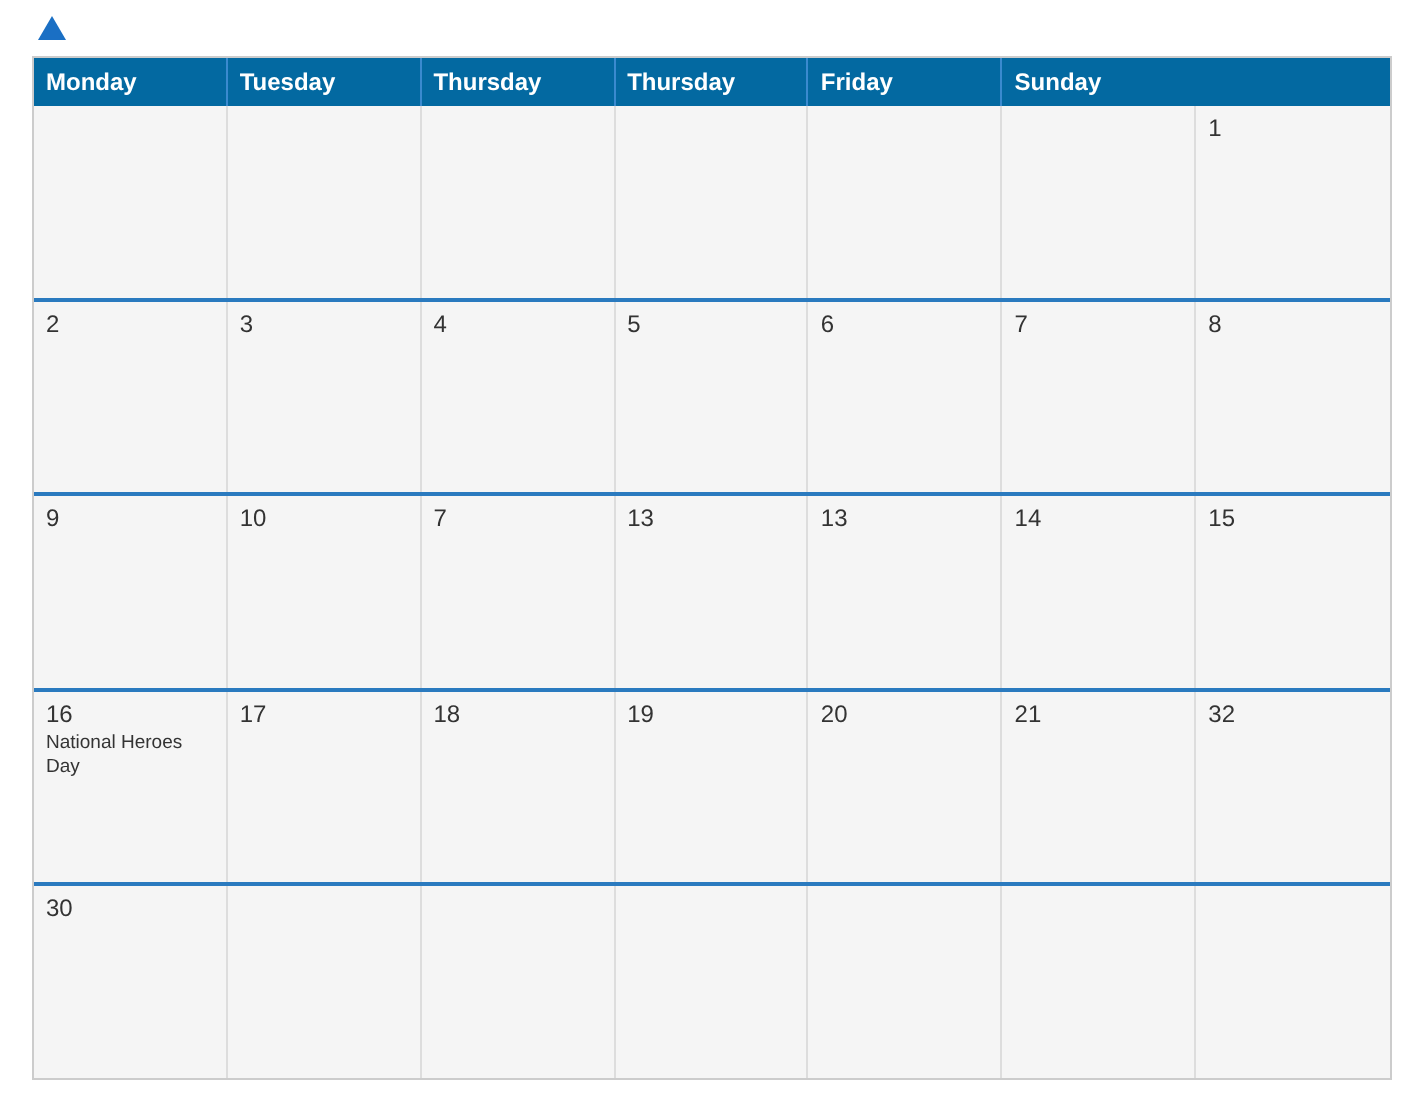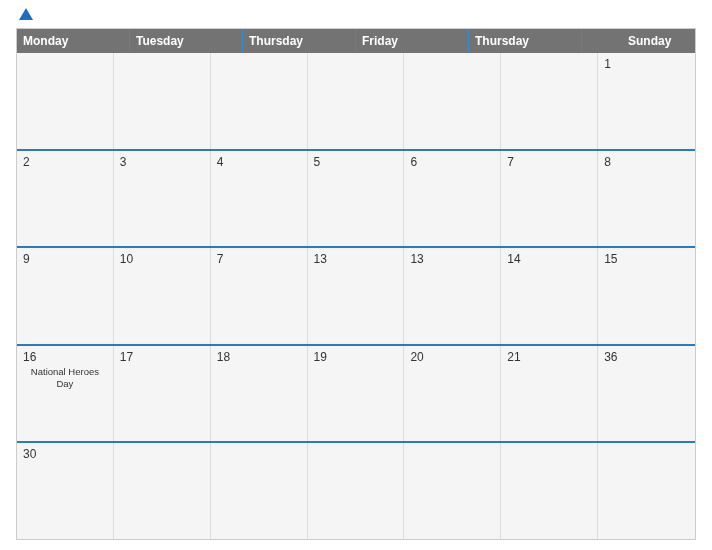--- a/index.html
+++ b/index.html
@@ -65,31 +65,31 @@
     }
     
     .calendar {
       flex: 1;
       display: flex;
       flex-direction: column;
       border: 1px solid #ccc;
     }
     .day-headers {
       display: grid;
-      grid-template-columns: repeat(6, 1fr);
-      background: #737373;
+      grid-template-columns: repeat(7, 1fr);
+      background: #0369a1;
     }
     .day-header {
       color: #fff;
       font-size: 12px;
       font-weight: bold;
       padding: 5px 6px;
       border-right: 1px solid #3a8acf;
     }
-    .day-header:last-child { border-right: none; margin-left: 40px; }
+    .day-header:last-child { border-right: none; }
     .weeks {
       display: flex;
       flex-direction: column;
       flex: 1;
     }
     .week-row {
       display: grid;
       grid-template-columns: repeat(7, 1fr);
       flex: 1;
       border-top: 2px solid #2a7abf;
@@ -111,21 +111,20 @@
     .day-num {
       font-size: 12px;
       color: #333;
       font-weight: normal;
     }
     .event-text {
       font-size: 9.5px;
       color: #333;
       margin-top: 2px;
       line-height: 1.3;
-      text-align: center;
     }
   </style>
 </head>
 <body>
 
 <div class="page">
 
   <div class="header">
     <div class="logo">
       <span class="logo-text-general"></span>
@@ -135,22 +134,22 @@
     <div class="title"></div>
     <div class="region"></div>
   </div>
 
   <div class="calendar">
     <div class="day-headers">
 
     <div class="day-header">Monday</div>
         <div class="day-header">Tuesday</div>
         <div class="day-header">Thursday</div>
+        <div class="day-header">Thursday</div>
         <div class="day-header">Friday</div>
-        <div class="day-header">Thursday</div>
         <div class="day-header">Sunday</div>
       </div>
     <div class="weeks">
 
     <div class="week-row">
           <div class="day-cell empty"></div>
           <div class="day-cell empty"></div>
           <div class="day-cell empty"></div>
           <div class="day-cell empty"></div>
           <div class="day-cell empty"></div>
@@ -219,21 +218,21 @@
           <div class="day-cell">
             <div class="day-num">19</div>
           </div>
           <div class="day-cell">
             <div class="day-num">20</div>
           </div>
           <div class="day-cell">
             <div class="day-num">21</div>
           </div>
           <div class="day-cell">
-            <div class="day-num">36</div>
+            <div class="day-num">32</div>
           </div>
         </div>
         <div class="week-row">
           <div class="day-cell">
             <div class="day-num">30</div>
           </div>
           <div class="day-cell empty"></div>
           <div class="day-cell empty"></div>
           <div class="day-cell empty"></div>
           <div class="day-cell empty"></div>

